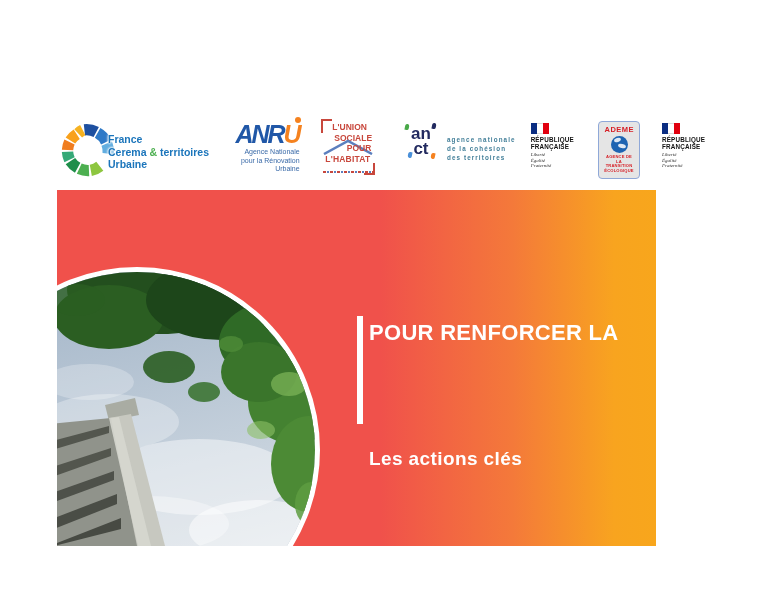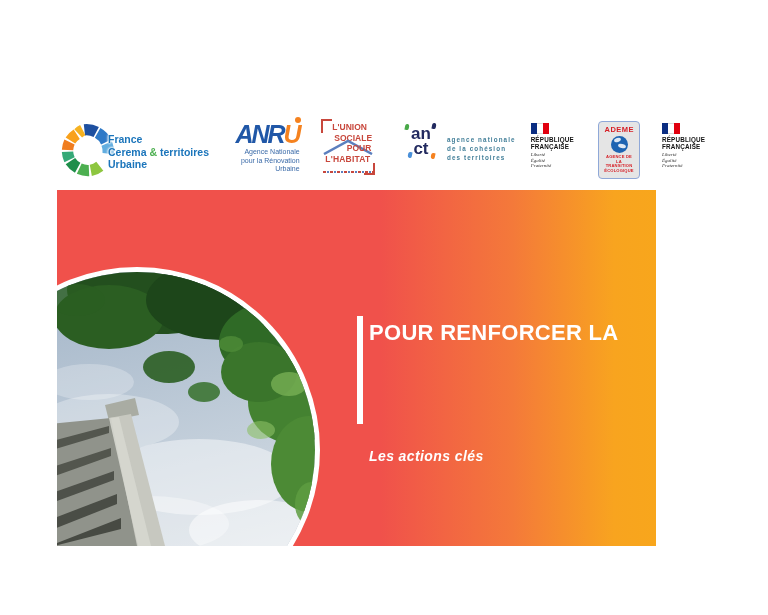--- a/index.html
+++ b/index.html
@@ -102,21 +102,21 @@
     border:5px solid #ffffff;overflow:hidden;background:#BFCBD6;
   }
   .photo-circle svg{display:block;}
 
   .title-block{position:absolute;left:300px;top:124px;}
   .title-bar{position:absolute;left:0;top:2px;width:6px;height:108px;background:#ffffff;}
   .hero-title{margin:0;padding-left:12px;color:#ffffff;font-size:22px;line-height:37.5px;
     font-weight:700;letter-spacing:.3px;white-space:nowrap;}
   .hero-title span{display:block;}
   .hero-subtitle{position:absolute;left:312px;top:258px;margin:0;color:#ffffff;
-    font-size:14px;font-weight:700;font-style:italic;letter-spacing:.4px;white-space:nowrap;}
+    font-size:19px;font-weight:700;letter-spacing:.4px;white-space:nowrap;}
 </style>
 </head>
 <body>
 
 <div class="page">
 
   <header class="logo-strip">
 
     <div class="logo fvd">
       <svg class="fvd-ring" width="56" height="56" viewBox="0 0 64 64">

